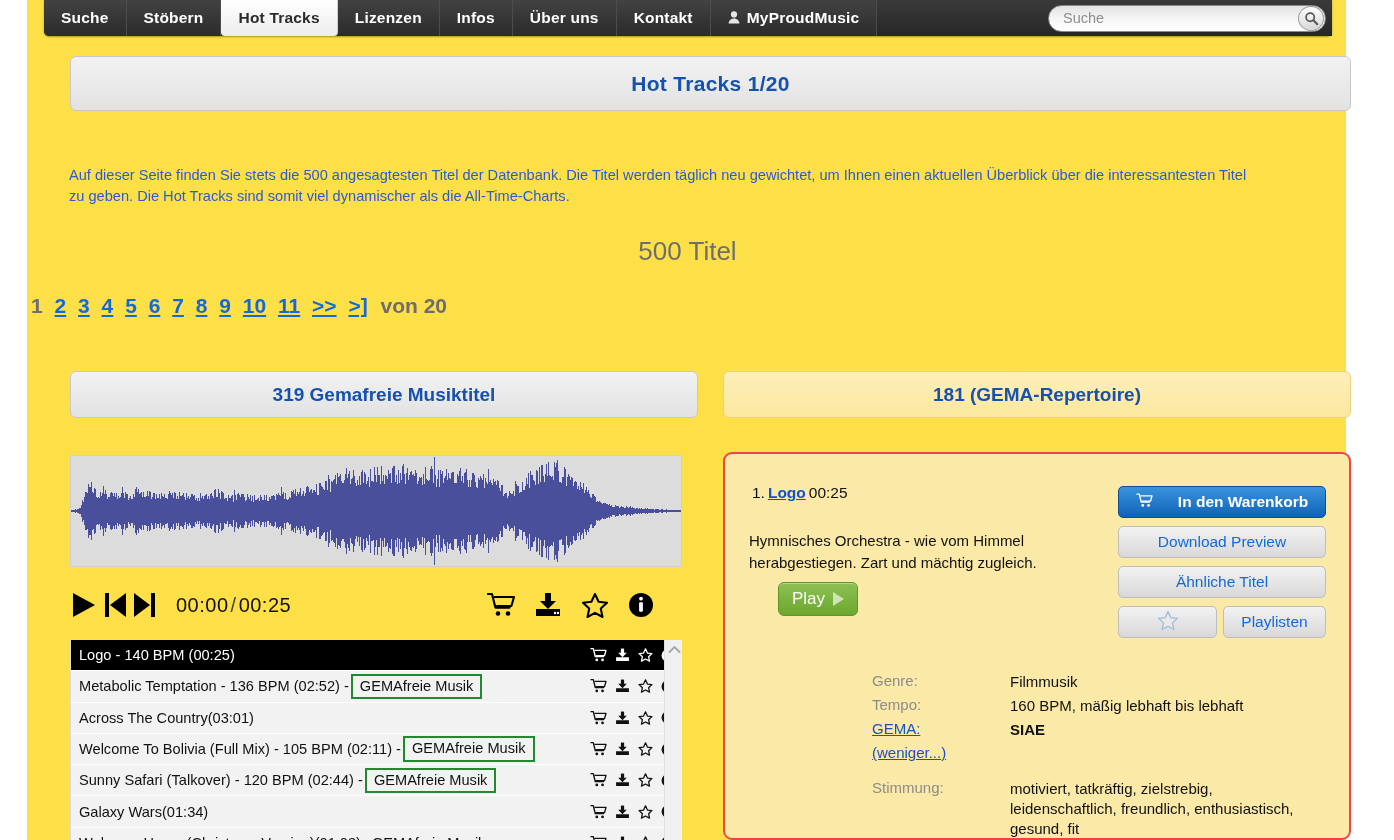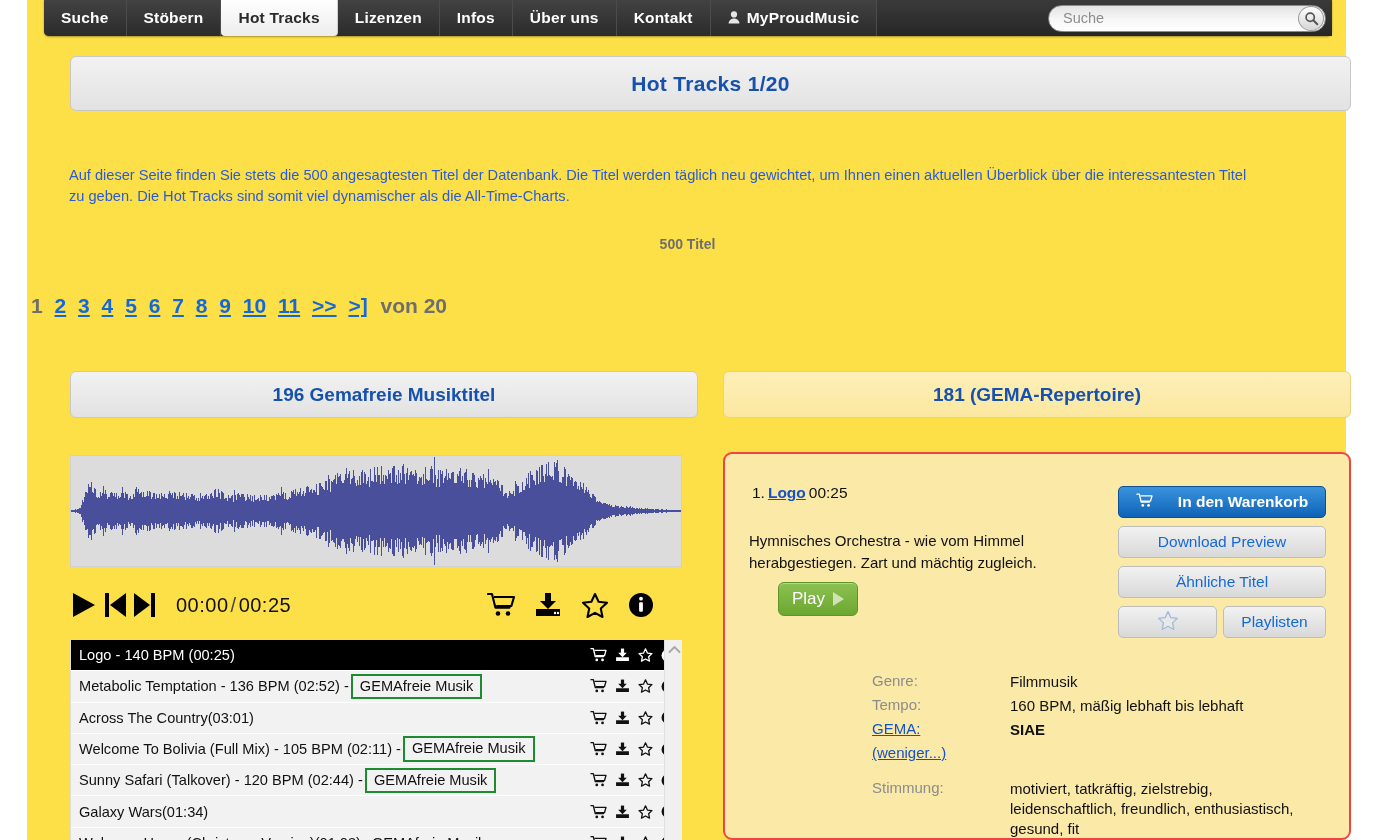--- a/index.html
+++ b/index.html
@@ -134,22 +134,22 @@
     font-size: 14.6px;
     line-height: 21px;
   }
 
   
   #count {
     position: absolute;
     left: 0; top: 236px;
     width: 1319px;
     text-align: center;
-    font-size: 14px;
-    font-weight: bold;
+    font-size: 26px;
+    font-weight: normal;
     color: #6e6e6e;
   }
 
   
   #pagination {
     position: absolute;
     left: 0; top: 294px;
     width: 1319px;
     font-size: 21px;
     font-weight: bold;
@@ -491,21 +491,21 @@
       <span class="pg">8</span>
       <span class="pg">9</span>
       <span class="pg">10</span>
       <span class="pg">11</span>
       <span class="pg">&gt;&gt;</span>
       <span class="pg">&gt;]</span>
       <span class="pg-suffix">von 20</span>
     </div>
 
     <div class="bar" id="left-head">
-      <span>196 Gemafreie Musiktitel</span>
+      <span>319 Gemafreie Musiktitel</span>
     </div>
     <div class="bar" id="right-head">
       <span>181 (GEMA-Repertoire)</span>
     </div>
 
     <div id="waveform">
       <svg width="610" height="110" viewBox="0 0 610 110" preserveAspectRatio="none">
         <g stroke="#4a4f9c" stroke-width="1.1" fill="none">
           
         </g>

